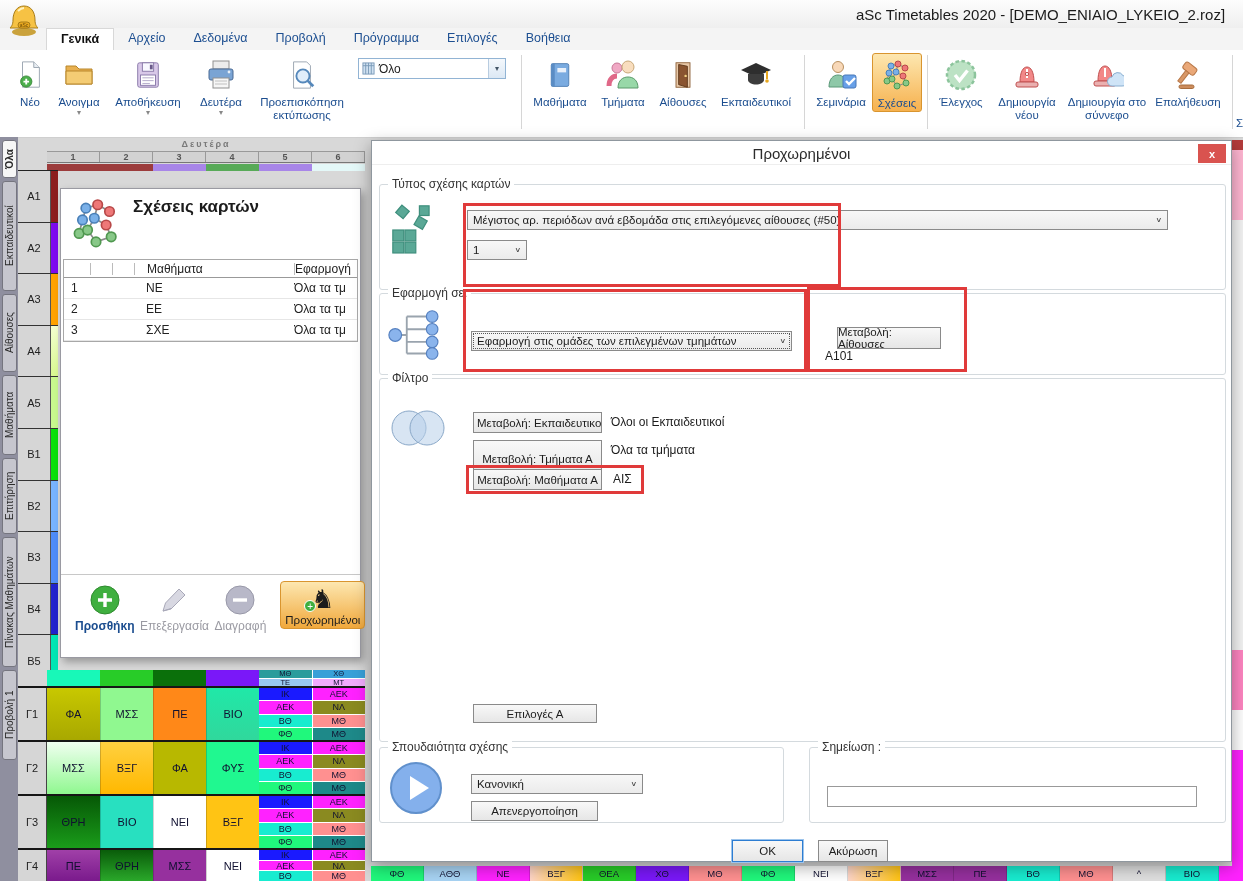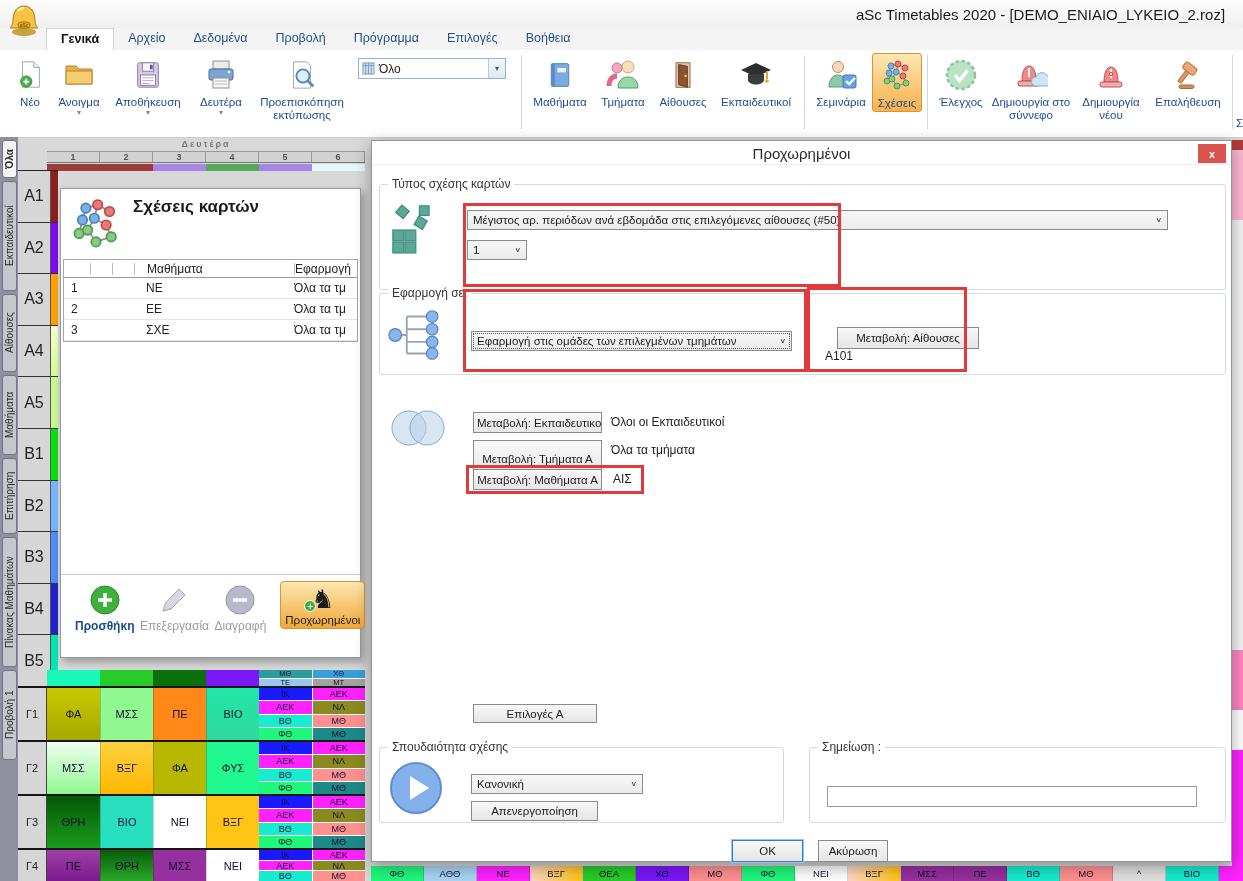--- a/index.html
+++ b/index.html
@@ -38,21 +38,21 @@
 
 .dayheader{left:47px;top:139px;width:318px;height:11px;font-size:9px;font-weight:bold;color:#7a7a7a;
   text-align:center;letter-spacing:2px;overflow:hidden}
 .periods{left:47px;top:151px;width:318px;height:12px;display:flex;border-top:1px solid #999;border-bottom:1px solid #777}
 .pcell{flex:1;border-right:1px solid #999;background:#d2d2d2;font-size:9px;font-weight:bold;color:#555;
   display:flex;align-items:center;justify-content:center}
 .hstrip{left:47px;top:164px;width:318px;height:7px;display:flex}
 .hseg{flex:1}
 .siderows{left:18px;top:170px;width:40px;border-top:1.5px solid #222}
 .srow{height:51.6px;display:flex;border-bottom:1.5px solid #333}
-.srlabel{width:50px;background:#d6d6d6;border-right:1px solid #555;font-size:16px;color:#222;
+.srlabel{width:50px;background:#d6d6d6;border-right:1px solid #555;font-size:11px;color:#222;
   display:flex;align-items:center;justify-content:center}
 .srstrip{width:11px}
 .b5row{left:47px;top:670px;width:318px;height:16px;display:flex}
 .b5cells{display:flex;width:212px}
 .b5cells>div{width:53px}
 .b5minis{width:106px;display:grid;grid-template-columns:1fr 1fr;gap:1px;background:#fff}
 .b5minis>div{font-size:7.5px;color:#101030;display:flex;align-items:center;justify-content:center;overflow:hidden}
 .grow{left:18px;width:347px;display:flex;border-top:2px solid #161616}
 .glab{width:29px;background:#d6d6d6;border-right:1px solid #444;font-size:11px;color:#222;
   display:flex;align-items:center;justify-content:center}
@@ -304,41 +304,41 @@
 
     <div class="tbtn" style="width:56px">
       <div class="ticon">
         <svg width="34" height="34" viewBox="0 0 34 34">
             <circle cx="17" cy="17" r="14" fill="#bce2c4" stroke="#8cc49c" stroke-width="2.5" stroke-dasharray="3.5 2.5"></circle>
             <path d="M11 17l4.5 5.5 8-10" stroke="#fff" stroke-width="3.4" fill="none"></path>
           </svg>
       </div>
       <div class="tlabel">Έλεγχος</div>
     </div>
+    <div class="tbtn" style="width:76px">
+      <div class="ticon">
+        <svg width="32" height="34" viewBox="0 0 32 32">
+            <path d="M9 23c0-10 3-15 7-15s7 5 7 15z" fill="#f28888" stroke="#c05050"></path>
+            <rect x="5" y="23" width="22" height="5" rx="2" fill="#eab0b0" stroke="#c05050"></rect>
+            <path d="M16 10v9" stroke="#fff" stroke-width="2"></path>
+            <circle cx="16" cy="15" r="1.6" fill="#fff" stroke="#c05050"></circle>
+          </svg>
+      </div>
+      <div class="tlabel">Δημιουργία νέου</div>
+    </div>
     <div class="tbtn" style="width:84px">
       <div class="ticon">
         <svg width="34" height="34" viewBox="0 0 34 32">
             <path d="M8 22c0-10 3-15 7-15s7 5 7 15z" fill="#f28888" stroke="#c05050"></path>
             <rect x="4" y="22" width="22" height="5" rx="2" fill="#eab0b0" stroke="#c05050"></rect>
             <path d="M15 9v9" stroke="#fff" stroke-width="2"></path>
             <path d="M22 27a4.5 4.5 0 010-9 6 6 0 0111-1.4 4.5 4.5 0 01-1 10.4z" fill="#cfe4f7" stroke="#88aed0"></path>
           </svg>
       </div>
       <div class="tlabel">Δημιουργία στο σύννεφο</div>
-    </div>
-    <div class="tbtn" style="width:76px">
-      <div class="ticon">
-        <svg width="32" height="34" viewBox="0 0 32 32">
-            <path d="M9 23c0-10 3-15 7-15s7 5 7 15z" fill="#f28888" stroke="#c05050"></path>
-            <rect x="5" y="23" width="22" height="5" rx="2" fill="#eab0b0" stroke="#c05050"></rect>
-            <path d="M16 10v9" stroke="#fff" stroke-width="2"></path>
-            <circle cx="16" cy="15" r="1.6" fill="#fff" stroke="#c05050"></circle>
-          </svg>
-      </div>
-      <div class="tlabel">Δημιουργία νέου</div>
     </div>
     <div class="tbtn" style="width:78px">
       <div class="ticon">
         <svg width="32" height="34" viewBox="0 0 32 32">
             <g transform="rotate(38 16 12)">
               <rect x="9" y="5" width="14" height="8" rx="2.5" fill="#eaa878" stroke="#b87848"></rect>
               <rect x="14" y="13" width="4" height="13" fill="#d89868" stroke="#b87848"></rect>
             </g>
             <rect x="7" y="26" width="15" height="3.5" rx="1.7" fill="#cc8c5c" stroke="#a86c3c"></rect>
           </svg>
@@ -435,21 +435,21 @@
     <div style="background: rgb(24, 248, 184);"></div>
         <div style="background: rgb(40, 204, 40);"></div>
         <div style="background: rgb(10, 112, 10);"></div>
         <div style="background: rgb(122, 24, 248);"></div>
       </div>
     <div class="b5minis">
 
     <div style="background: rgb(42, 156, 156);">ΜΘ</div>
         <div style="background: rgb(56, 160, 216);">ΧΘ</div>
         <div style="background: rgb(152, 200, 240); text-align: right;">ΤΕ</div>
-        <div style="background: #a3a3a3;">ΜΤ</div>
+        <div style="background: #f0abfc;">ΜΤ</div>
       </div>
   </div>
 
   <div class="abs grow" style="top:686px;height:54px">
     <div class="glab">Γ1</div>
     <div class="cells">
         <div class="bigcell" style="background: linear-gradient(rgb(200, 200, 0), rgb(168, 168, 0));">ΦΑ</div>
         <div class="bigcell" style="background: rgb(144, 248, 144);">ΜΣΣ</div>
         <div class="bigcell" style="background: rgb(255, 136, 24);">ΠΕ</div>
         <div class="bigcell" style="background: linear-gradient(rgb(32, 232, 168), rgb(48, 216, 156));">ΒΙΟ</div>
@@ -699,23 +699,26 @@
             <circle cx="40" cy="21" r="5"></circle>
             <circle cx="40" cy="32" r="5"></circle>
             <circle cx="40" cy="42" r="5"></circle>
           </g>
       </svg>
     </div>
     <div class="combo focused" style="left:99px;top:190px;width:321px;height:20px">
       <span class="ctxt">Εφαρμογή στις ομάδες των επιλεγμένων τμημάτων</span>
       <span class="chev">∨</span>
     </div>
-    <div class="wbtn" style="left:465px;top:186px;width:142px;height:22px">Μεταβολή: Αίθουσες</div>
+    <div class="wbtn" style="left:465px;top:186px;width:104px;height:22px">Μεταβολή: Αίθουσες</div>
     <div class="dtext" style="left:453px;top:208px">A101</div>
 
+    <div class="grp" style="left:7px;top:237px;width:847px;height:364px">
+      <span class="glabel">Φίλτρο</span>
+    </div>
     <div class="dicon" style="left:15px;top:263px">
       <svg width="62" height="48" viewBox="0 0 62 48">
           <circle cx="22" cy="24" r="17" fill="#b8d0ea" fill-opacity=".55" stroke="#8aa8c8"></circle>
           <circle cx="40" cy="24" r="17" fill="#b8d0ea" fill-opacity=".55" stroke="#8aa8c8"></circle>
         </svg>
     </div>
     <div class="wbtn clip" style="left:101px;top:271px;width:129px;height:21px">Μεταβολή: Εκπαιδευτικοί Α</div>
     <div class="dtext" style="left:239px;top:274px">Όλοι οι Εκπαιδευτικοί</div>
     <div class="wbtn" style="left:101px;top:299px;width:129px;height:38px">Μεταβολή: Τμήματα Α</div>
     <div class="dtext" style="left:239px;top:302px">Όλα τα τμήματα</div>

